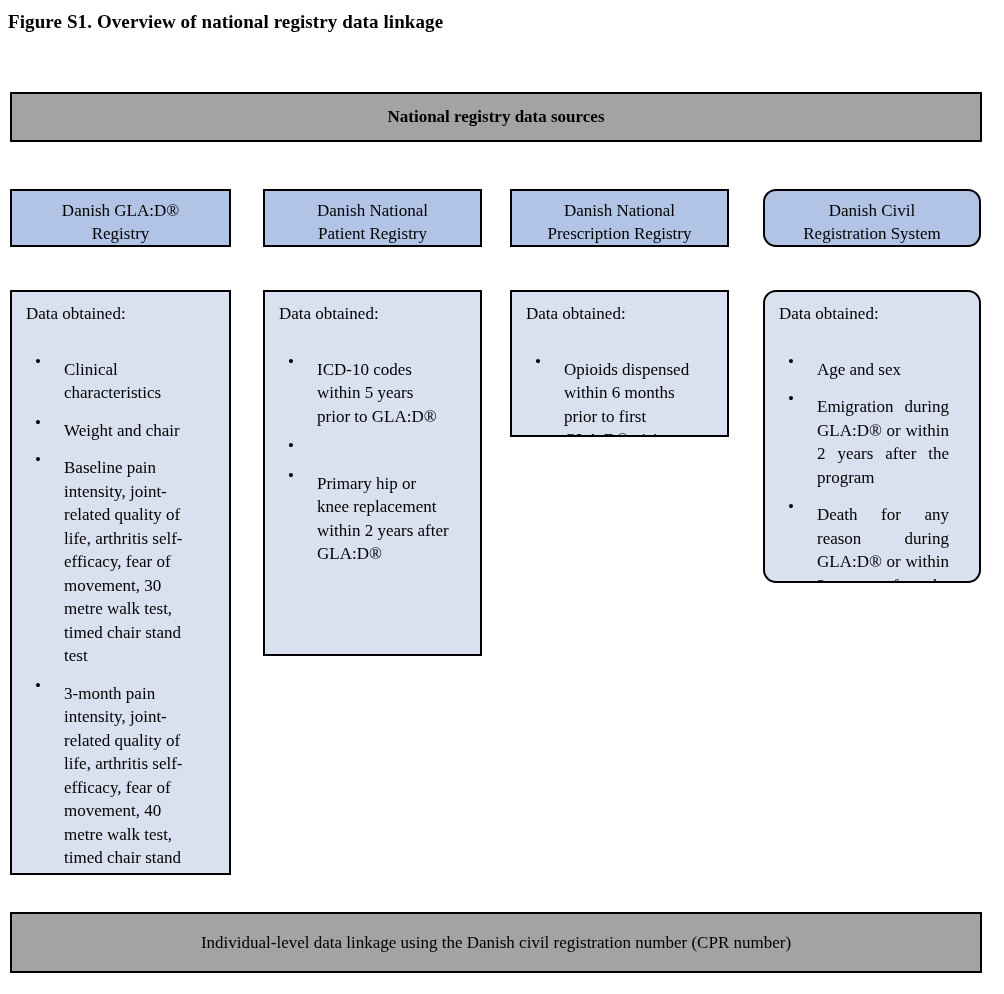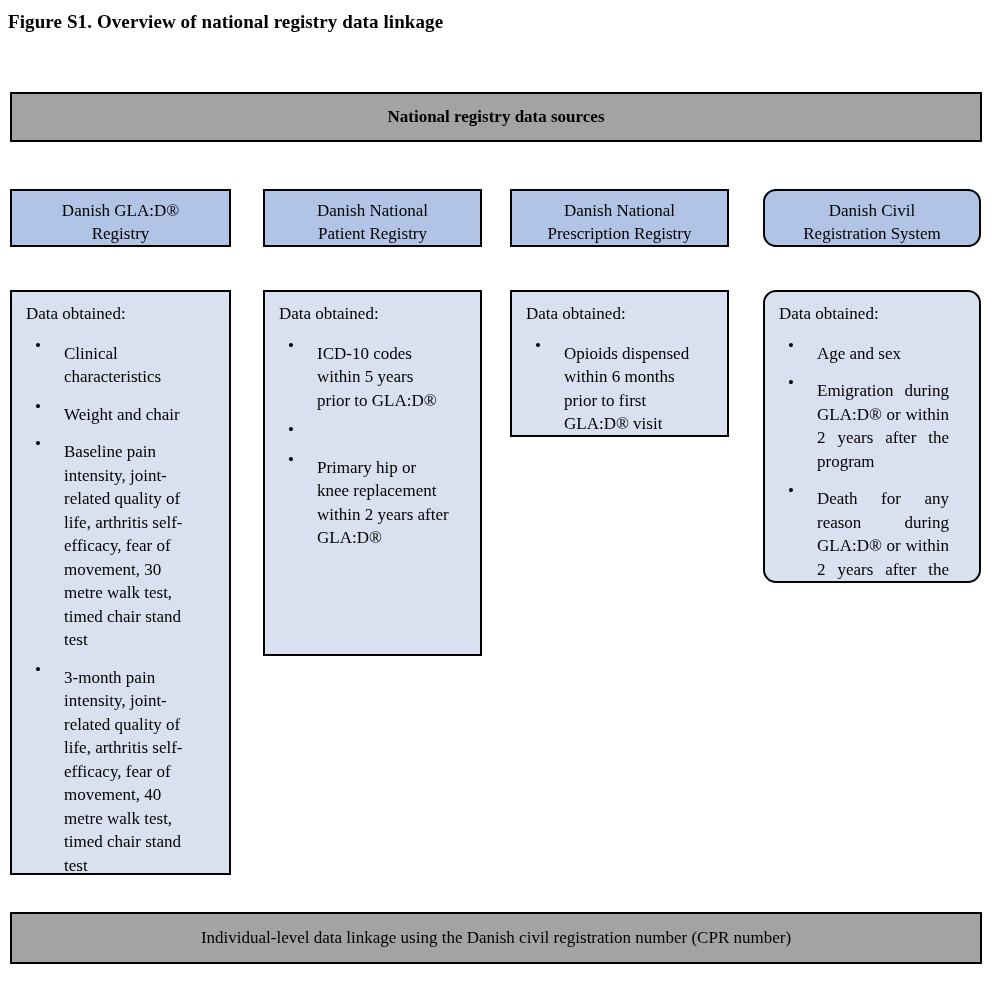--- a/index.html
+++ b/index.html
@@ -27,21 +27,21 @@
     box-sizing: border-box;
     border: 2px solid #000000;
     background: #a3a3a3;
     display: flex;
     align-items: center;
     justify-content: center;
     font-size: 17px;
     text-align: center;
   }
   .band.header { top: 92px; height: 50px; font-weight: bold; }
-  .band.footer { top: 912px; height: 52px; font-weight: normal; }
+  .band.footer { top: 912px; height: 61px; font-weight: normal; }
   .registry {
     position: absolute;
     top: 189px;
     height: 58px;
     box-sizing: border-box;
     border: 2px solid #000000;
     background: #B2C4E6;
     display: flex;
     align-items: flex-end;
     justify-content: center;
@@ -54,21 +54,21 @@
     position: absolute;
     top: 290px;
     box-sizing: border-box;
     border: 2px solid #000000;
     background: #D9E0EF;
     padding: 10px 6px 0 14px;
     font-size: 17px;
     line-height: 23.5px;
     overflow: hidden;
   }
-  .databox .heading { margin: 0 0 8px 0; }
+  .databox .heading { margin: 0 0 24px 0; }
   .bullet-row { display: flex; margin-top: 6px; }
   .bullet-glyph {
     flex: 0 0 38px;
     width: 38px;
     box-sizing: border-box;
     padding-left: 9px;
   }
   .bullet-text { flex: 0 0 132px; width: 132px; margin-top: 8px; }
   .justify .bullet-text { text-align: justify; }
   .c1 { left: 10px;  width: 221px; }

